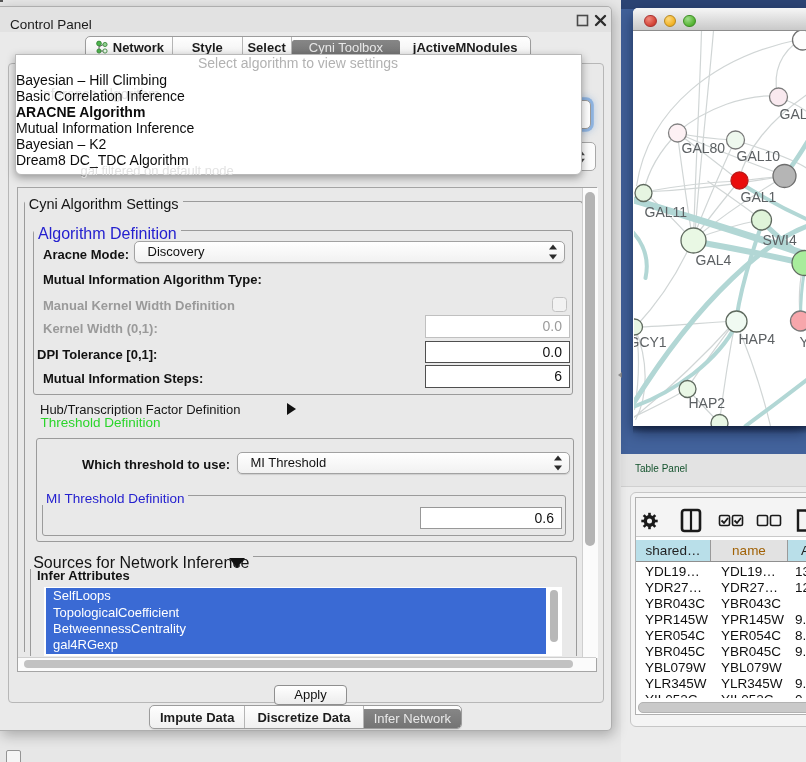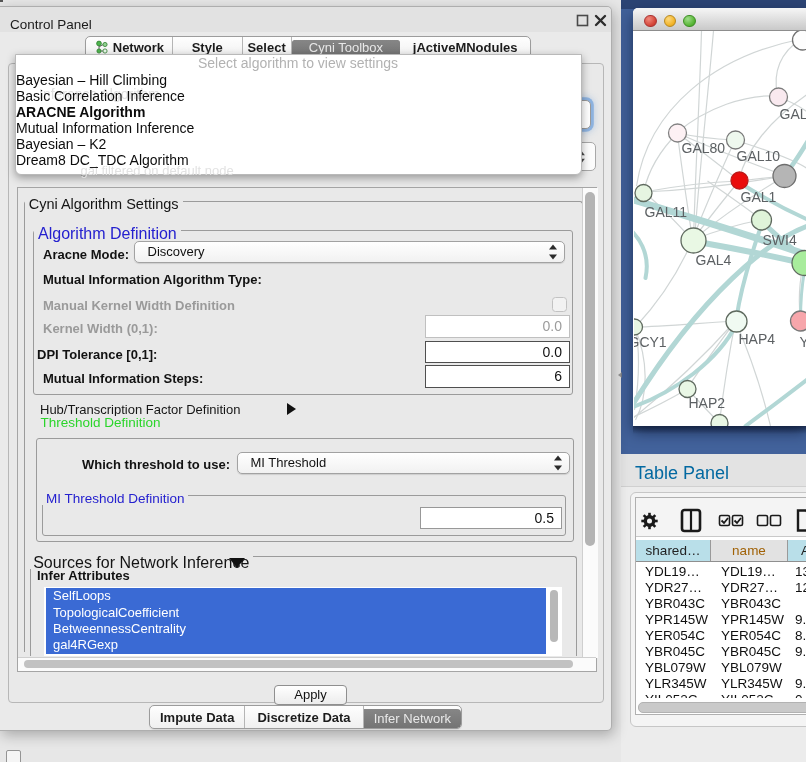--- a/index.html
+++ b/index.html
@@ -121,21 +121,21 @@
         <text x="738" y="344">HAP4</text>
         <text x="799" y="347">Y</text>
         <text x="688" y="408">HAP2</text>
       </g>
     </svg>
   </div>
   <div class="abs" style="left:12px;top:425.5px;width:173px;height:8px;
        background:linear-gradient(rgba(10,20,45,.55),rgba(10,20,45,0))"></div>
 
   <div class="abs" style="left:0;top:454px;width:185px;height:32px;background:#e3e3e3;border-bottom:1px solid #d0d0d0">
-    <div class="abs" style="left:14px;top:9px;font-size:18px;color:#0369a1">Table Panel</div>
+    <div class="abs" style="left:14px;top:9px;font-size:10px;color:#14532d">Table Panel</div>
   </div>
   <div class="abs" style="left:0;top:487px;width:185px;height:275px;background:#ececec"></div>
   <div class="abs" style="left:9px;top:492px;width:182px;height:233px;background:#f4f4f4;
        border:1px solid #c6c6c6;border-radius:6px"></div>
   <div class="abs" style="left:14px;top:497px;width:180px;height:216px;background:#fff;border:1px solid #b0b0b0">
 
     <div class="abs" style="left:0;top:0;width:100%;height:38px;background:#f4f4f4;border-bottom:1px solid #c9c9c9">
       <svg class="abs" style="left:5px;top:8px" width="170" height="28" viewBox="0 0 170 28">
         <g fill="none" stroke="#1a1a1a">
           <g transform="translate(8.5,15)">
@@ -310,21 +310,21 @@
     <div class="ttl" style="left:18.4px;top:228px;color:#2bd52b;font-size:13.5px">Threshold Definition</div>
     <div class="lbl" style="position:absolute;left:64px;top:269.6px">Which threshold to use:</div>
     <div class="combo" style="left:218.5px;top:264.5px;width:331px;height:20px">
         <span class="ctext">MI Threshold</span>
         <span class="arrs"></span>
       </div>
 
     <div class="tbox" style="left:24px;top:307px;width:522px;height:39px"></div>
     <div class="ttl" style="left:23.9px;top:304.8px;color:#2521cf;font-size:13.5px">MI Threshold Definition</div>
     <div class="tf" style="left:401.5px;top:319.5px;width:142.5px;height:21.5px;border-color:#989898">
-        <span>0.5</span>
+        <span>0.6</span>
       </div>
 
     <div class="tbox" style="left:11.7px;top:368.5px;width:545px;height:99px;border-bottom:none;border-radius:3px 3px 0 0"></div>
     <div class="ttl" style="left:11.2px;top:368.1px;color:#141414;background:#e9e9e9">Sources for Network Inference</div>
     <div class="abs" style="left:211px;top:370px;width:0;height:0;border-left:8px solid transparent;border-right:8px solid transparent;border-top:10px solid #111"></div>
     <div class="lbl" style="position:absolute;left:19px;top:380.5px">Infer Attributes</div>
     <div class="abs" style="left:26px;top:399.5px;width:517.5px;height:68.5px;background:#fff">
       <div class="abs" style="left:2px;top:1.2px;width:500px;height:65.8px;background:#3a6ad4"></div>
       <div class="abs" style="left:9px;top:1.2px;font-size:13px;color:#fff;line-height:16.4px">SelfLoops<br>TopologicalCoefficient<br>BetweennessCentrality<br>gal4RGexp</div>
       <div class="abs" style="left:505.6px;top:2.5px;width:8.5px;height:52px;background:#b8b8b8;border-radius:4.5px"></div>

